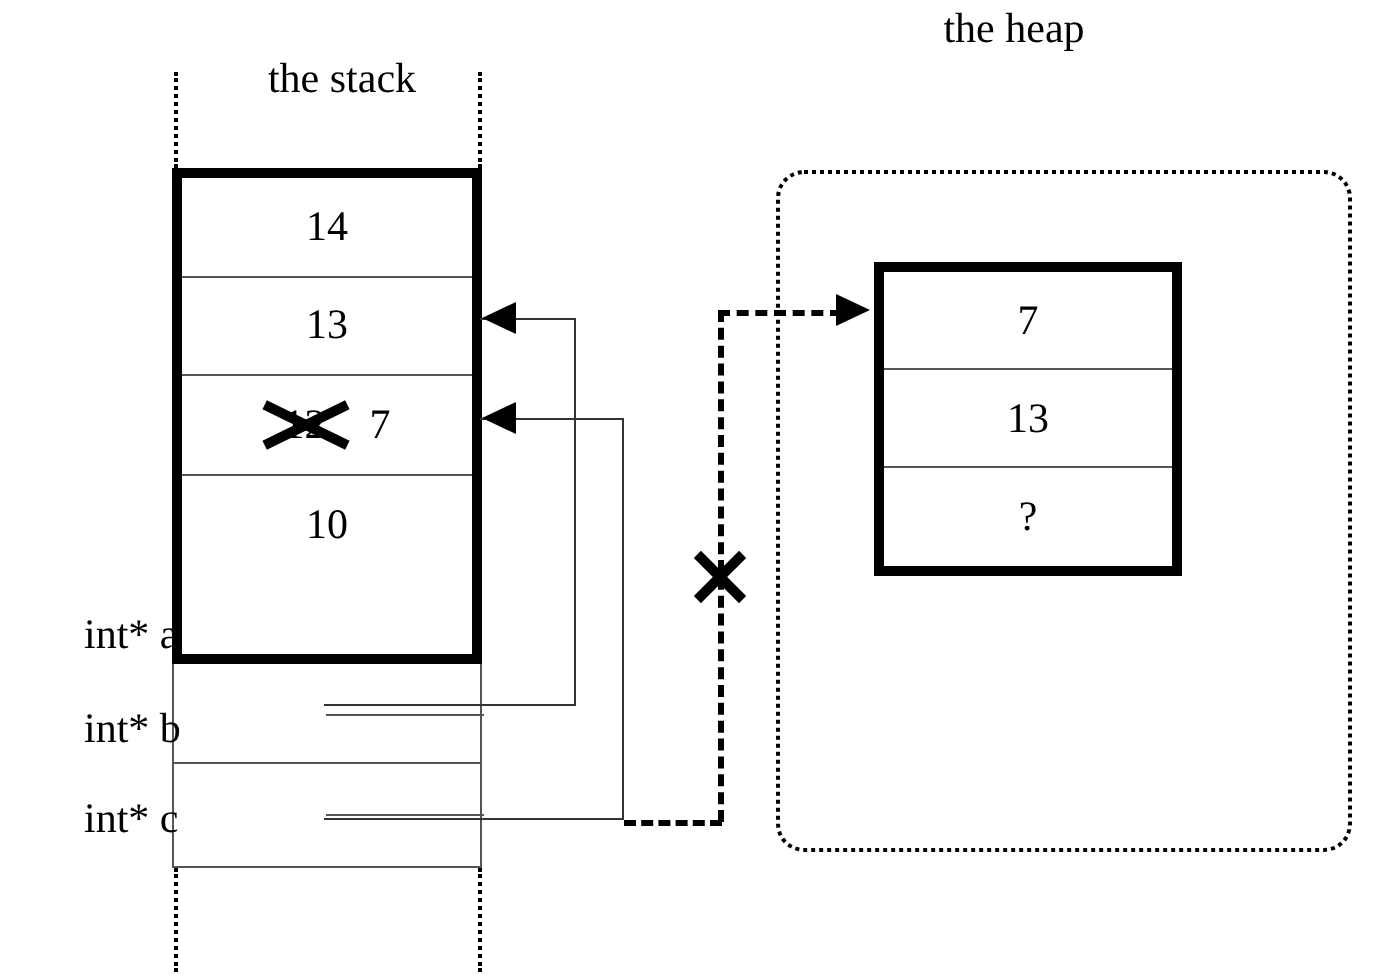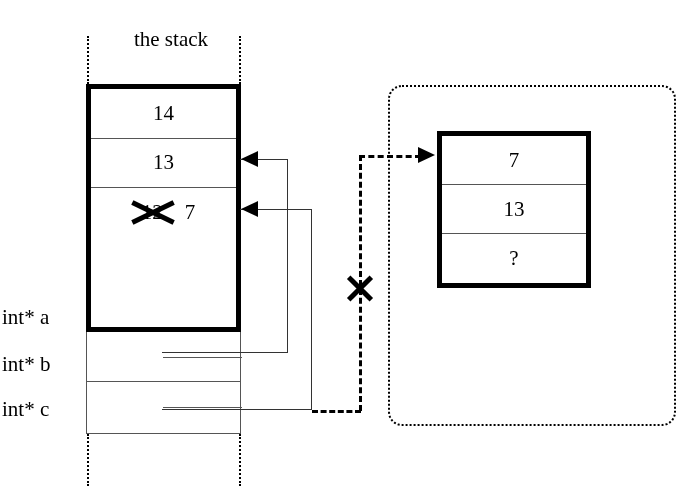--- a/index.html
+++ b/index.html
@@ -120,20 +120,21 @@
     height: 0;
     border-top: 1.5px solid #555;
   }
 
   .var-label {
     position: absolute;
     font-size: 21px;
     color: #000;
     white-space: nowrap;
     text-align: left;
+    margin-left: 40px;
   }
   #label-a { left: 2px; top: 305px; }
   #label-b { left: 2px; top: 352px; }
   #label-c { left: 2px; top: 397px; }
 
   
   .line-h { position: absolute; height: 0; border-top: 1.5px solid #333; }
   .line-v { position: absolute; width: 0;  border-left: 1.5px solid #333; }
 
   .arrowhead-left {
@@ -225,20 +226,21 @@
     justify-content: center;
   }
   .heap-cell:last-child { border-bottom: none; }
 </style>
 </head>
 <body>
 
 <div id="canvas">
 
   <div class="title" id="title-stack">the stack</div>
+  <div class="title" id="title-heap">the heap</div>
 
   <div id="stack-area">
 
     <div class="vdots" id="stack-dots-top-left"></div>
     <div class="vdots" id="stack-dots-top-right"></div>
     <div class="vdots" id="stack-dots-bot-left"></div>
     <div class="vdots" id="stack-dots-bot-right"></div>
 
     <div id="stack-frame">
 
@@ -255,20 +257,23 @@
           <span class="struck">
             <span>12</span>
             <span class="slash"></span>
             <span class="backslash"></span>
           </span>
           <span class="cell-val">7</span>
         </div>
       </div>
 
 
+      <div class="stack-cell">
+        <span class="cell-val">10</span>
+      </div>
     </div>
 
     <div id="stack-ptrs">
       <div class="ptr-cell">
         <span class="ptr-stub"></span>
       </div>
       <div class="ptr-cell">
         <span class="ptr-stub"></span>
       </div>
     </div>

